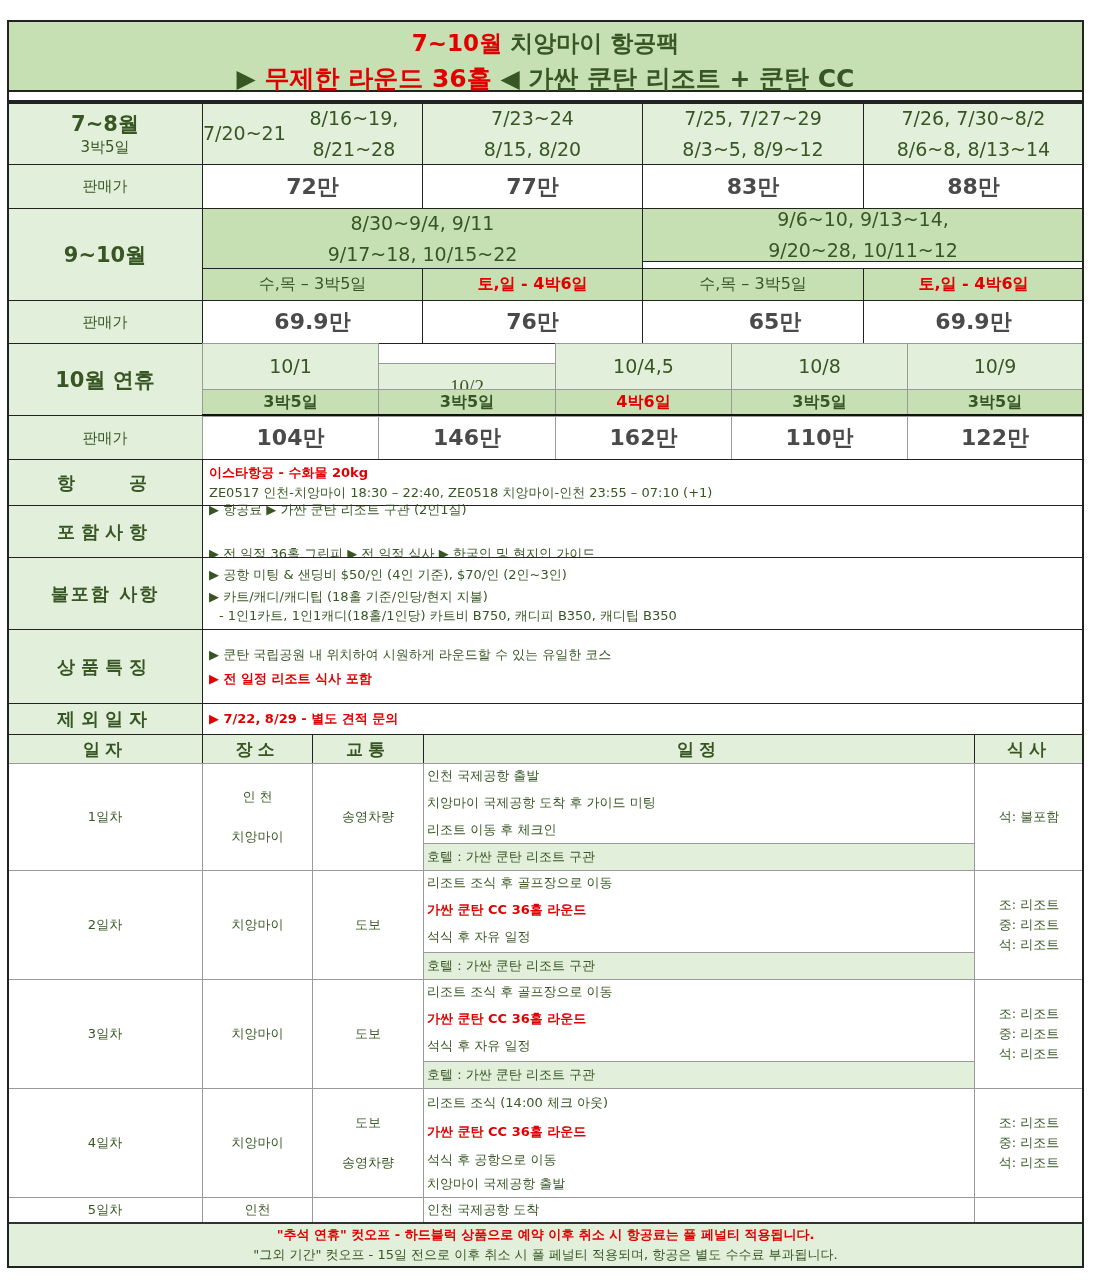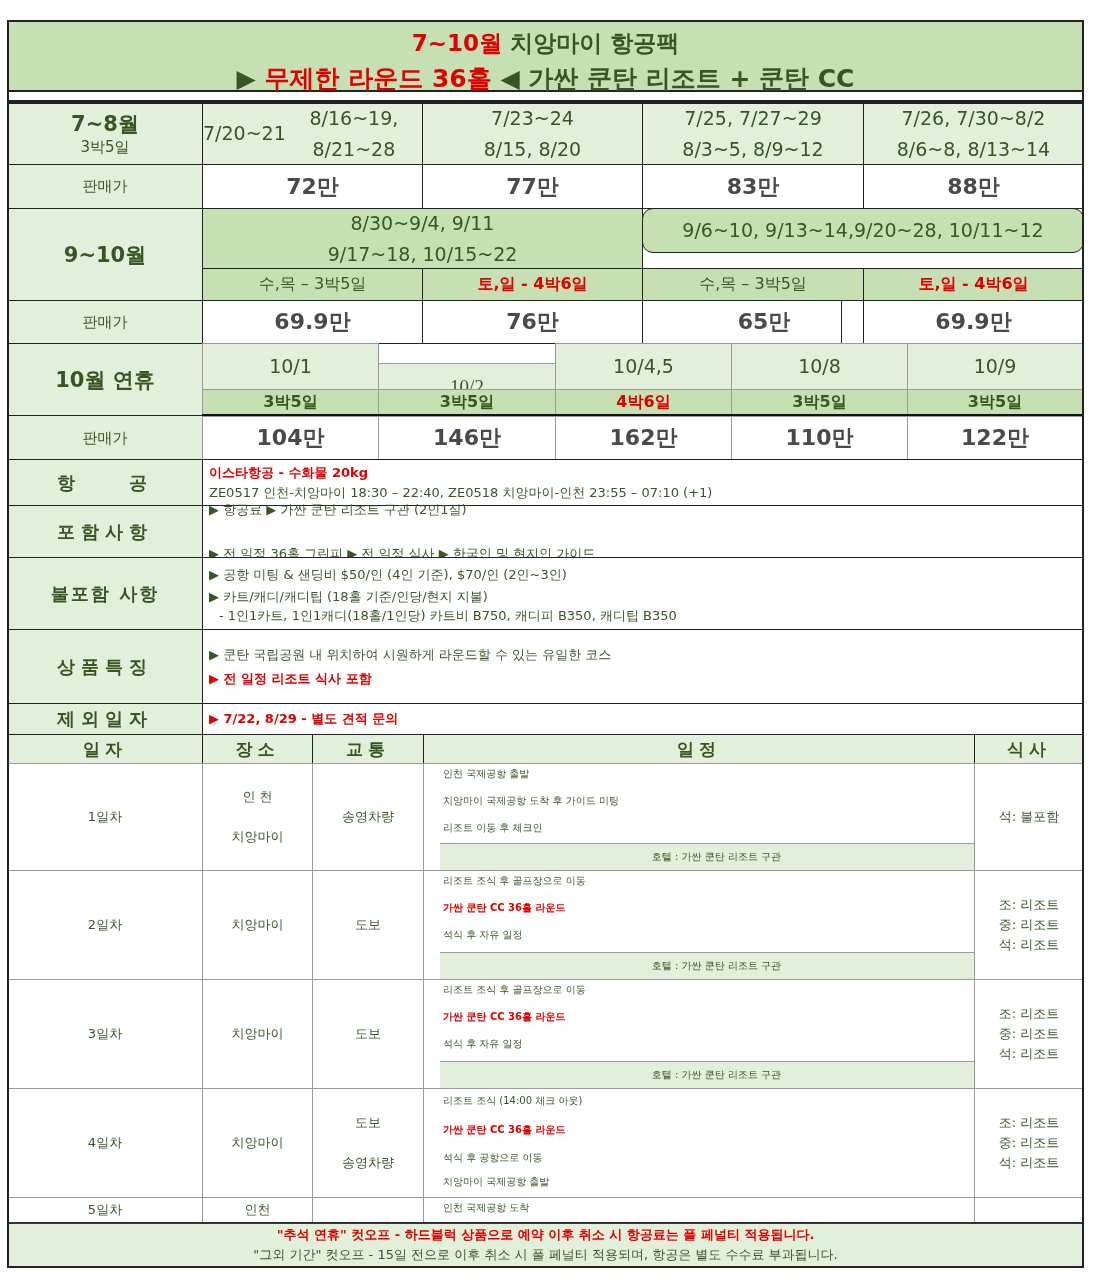--- a/index.html
+++ b/index.html
@@ -24,21 +24,21 @@
 
   .label-big { font-size: 21px; font-weight: bold; color: #375623; }
   .label-sm { font-size: 15px; color: #375623; }
   .date { font-size: 19px; color: #375623; line-height: 31px; }
   .price { font-size: 22px; font-weight: bold; color: #4a4a4a; }
   .sub { font-size: 16px; font-weight: bold; }
   .info-label { font-size: 18px; font-weight: bold; color: #375623; letter-spacing: 6px; }
   .info-text { position: absolute; font-size: 13px; color: #375623; line-height: 20px; padding-left: 6px; display: flex; flex-direction: column; justify-content: center; }
   .it-h { font-size: 17px; font-weight: bold; color: #375623; letter-spacing: 5px; }
   .it { font-size: 13px; color: #375623; }
-  .line { position: absolute; left: 16px; font-size: 10px; padding-left: 3px; text-align: center; }
+  .line { position: absolute; left: 0; font-size: 13px; padding-left: 3px; }
   .meal { font-size: 13px; color: #375623; line-height: 20px; }
 </style>
 </head>
 <body>
 
 <div id="title" class="abs">
   <div class="l1">
     <span class="red">7~10월</span><span class="green"> 치앙마이 항공팩</span>
   </div>
   <div class="l2">
@@ -72,33 +72,33 @@
 <div class="cell b white price" style="left:202px;top:164px;width:221px;height:45px;">72만</div>
 <div class="cell b white price" style="left:422px;top:164px;width:221px;height:45px;">77만</div>
 <div class="cell b white price" style="left:642px;top:164px;width:222px;height:45px;">83만</div>
 <div class="cell b white price" style="left:863px;top:164px;width:221px;height:45px;">88만</div>
 
 <div class="cell b g-light label-big" style="left:7px;top:208px;width:196px;height:93px;">9~10월</div>
 <div class="cell b g-dark" style="left:202px;top:208px;width:441px;height:61px;flex-direction:column;">
   <div class="date">8/30~9/4, 9/11</div>
   <div class="date">9/17~18, 10/15~22</div>
 </div>
-<div class="cell b g-dark" style="left:642px;top:208px;width:442px;height:45px;border-radius:11px;">
+<div class="cell b g-dark" style="left:642px;top:208px;width:442px;height:54px;flex-direction:column;">
   <div class="date">9/6~10, 9/13~14,</div>
   <div class="date">9/20~28, 10/11~12</div>
 </div>
 <div class="cell b g-dark sub green" style="left:202px;top:268px;width:221px;height:33px;font-weight:normal;">수,목 – 3박5일</div>
 <div class="cell b g-dark sub red" style="left:422px;top:268px;width:221px;height:33px;">토,일 - 4박6일</div>
 <div class="cell b g-dark sub green" style="left:642px;top:268px;width:222px;height:33px;font-weight:normal;">수,목 – 3박5일</div>
 <div class="cell b g-dark sub red" style="left:863px;top:268px;width:221px;height:33px;">토,일 - 4박6일</div>
 
 <div class="cell b g-light label-sm" style="left:7px;top:300px;width:196px;height:44px;">판매가</div>
 <div class="cell b white price" style="left:202px;top:300px;width:221px;height:44px;">69.9만</div>
 <div class="cell b white price" style="left:422px;top:300px;width:221px;height:44px;">76만</div>
-<div class="cell b white price" style="left:642px;top:300px;width:200px;height:44px;padding-left:44px;">65만</div>
+<div class="cell b white price" style="left:642px;top:300px;width:222px;height:44px;padding-left:44px;">65만</div>
 <div class="cell b white price" style="left:863px;top:300px;width:221px;height:44px;">69.9만</div>
 
 <div class="cell b g-light label-big" style="left:7px;top:343px;width:196px;height:73px;">10월 연휴</div>
 
 <div class="cell bg g-light date" style="left:202px;top:343px;width:177px;height:47px;">10/1</div>
 <div class="cell bg g-light date" style="left:378px;top:363px;width:178px;height:47px;font-family:Liberation Serif, serif;">10/2</div>
 <div class="cell bg g-light date" style="left:555px;top:343px;width:177px;height:47px;">10/4,5</div>
 <div class="cell bg g-light date" style="left:731px;top:343px;width:177px;height:47px;">10/8</div>
 <div class="cell bg g-light date" style="left:907px;top:343px;width:177px;height:47px;border-right:2px solid #222;">10/9</div>
 

